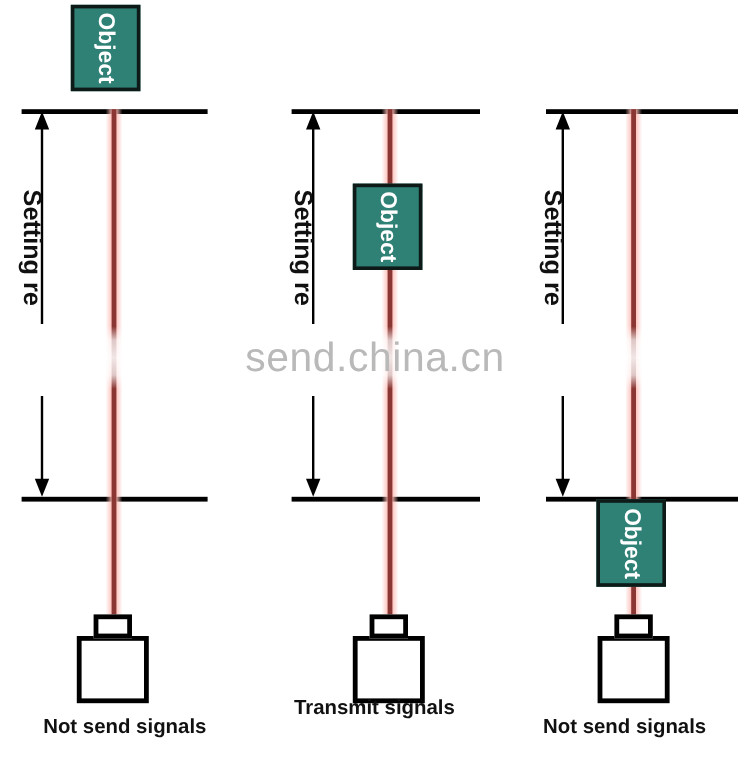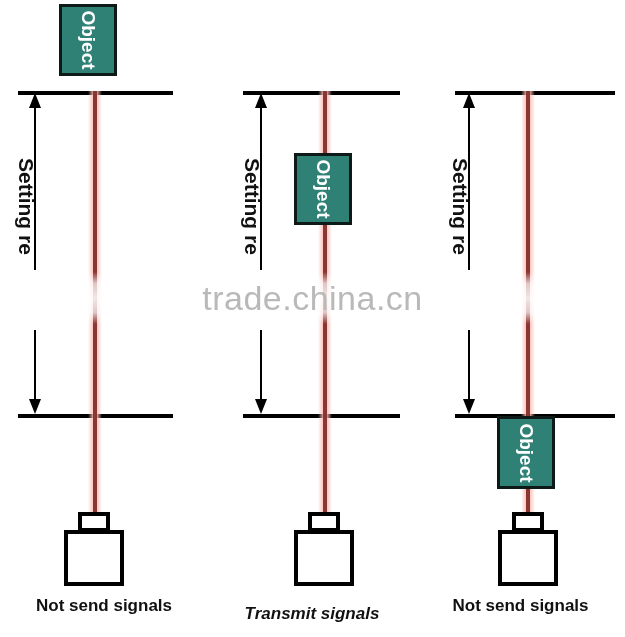--- a/index.html
+++ b/index.html
@@ -181,21 +181,21 @@
 
     <div class="setlabel" style="left:56px;top:158px;">Setting re</div>
 
     <div class="objbox" style="left:86px;top:153px;width:58px;height:72px;">
       <span class="objtext">Object</span>
     </div>
 
     <div class="sensor-cap" style="left:100px;top:512px;width:32px;height:20px;"></div>
     <div class="sensor-body" style="left:86px;top:530px;width:60px;height:56px;"></div>
 
-    <div class="caption" style="left:0px;top:604px;width:208px;font-style:italic;">Transmit signals</div>
+    <div class="caption" style="left:0px;top:580px;width:208px;">Transmit signals</div>
   </div>
 
   <div class="panel" style="left:416px;width:209px;">
 
     <div class="bline" style="left:39px;top:91px;width:160px;"></div>
     <div class="bline" style="left:39px;top:414px;width:160px;"></div>
 
     <div class="beam-glow" style="left:105px;top:91px;height:432px;"></div>
     <div class="beam" style="left:110px;top:91px;height:432px;"></div>
 
@@ -211,15 +211,15 @@
       <span class="objtext">Object</span>
     </div>
 
     <div class="sensor-cap" style="left:96px;top:512px;width:32px;height:20px;"></div>
     <div class="sensor-body" style="left:82px;top:530px;width:60px;height:56px;"></div>
 
     <div class="caption" style="left:0px;top:596px;width:209px;">Not send signals</div>
   </div>
 
   <div class="wm-band"></div>
-  <div class="watermark">trade.china.cn</div>
+  <div class="watermark">send.china.cn</div>
 
 </div>
 
 </body></html>

